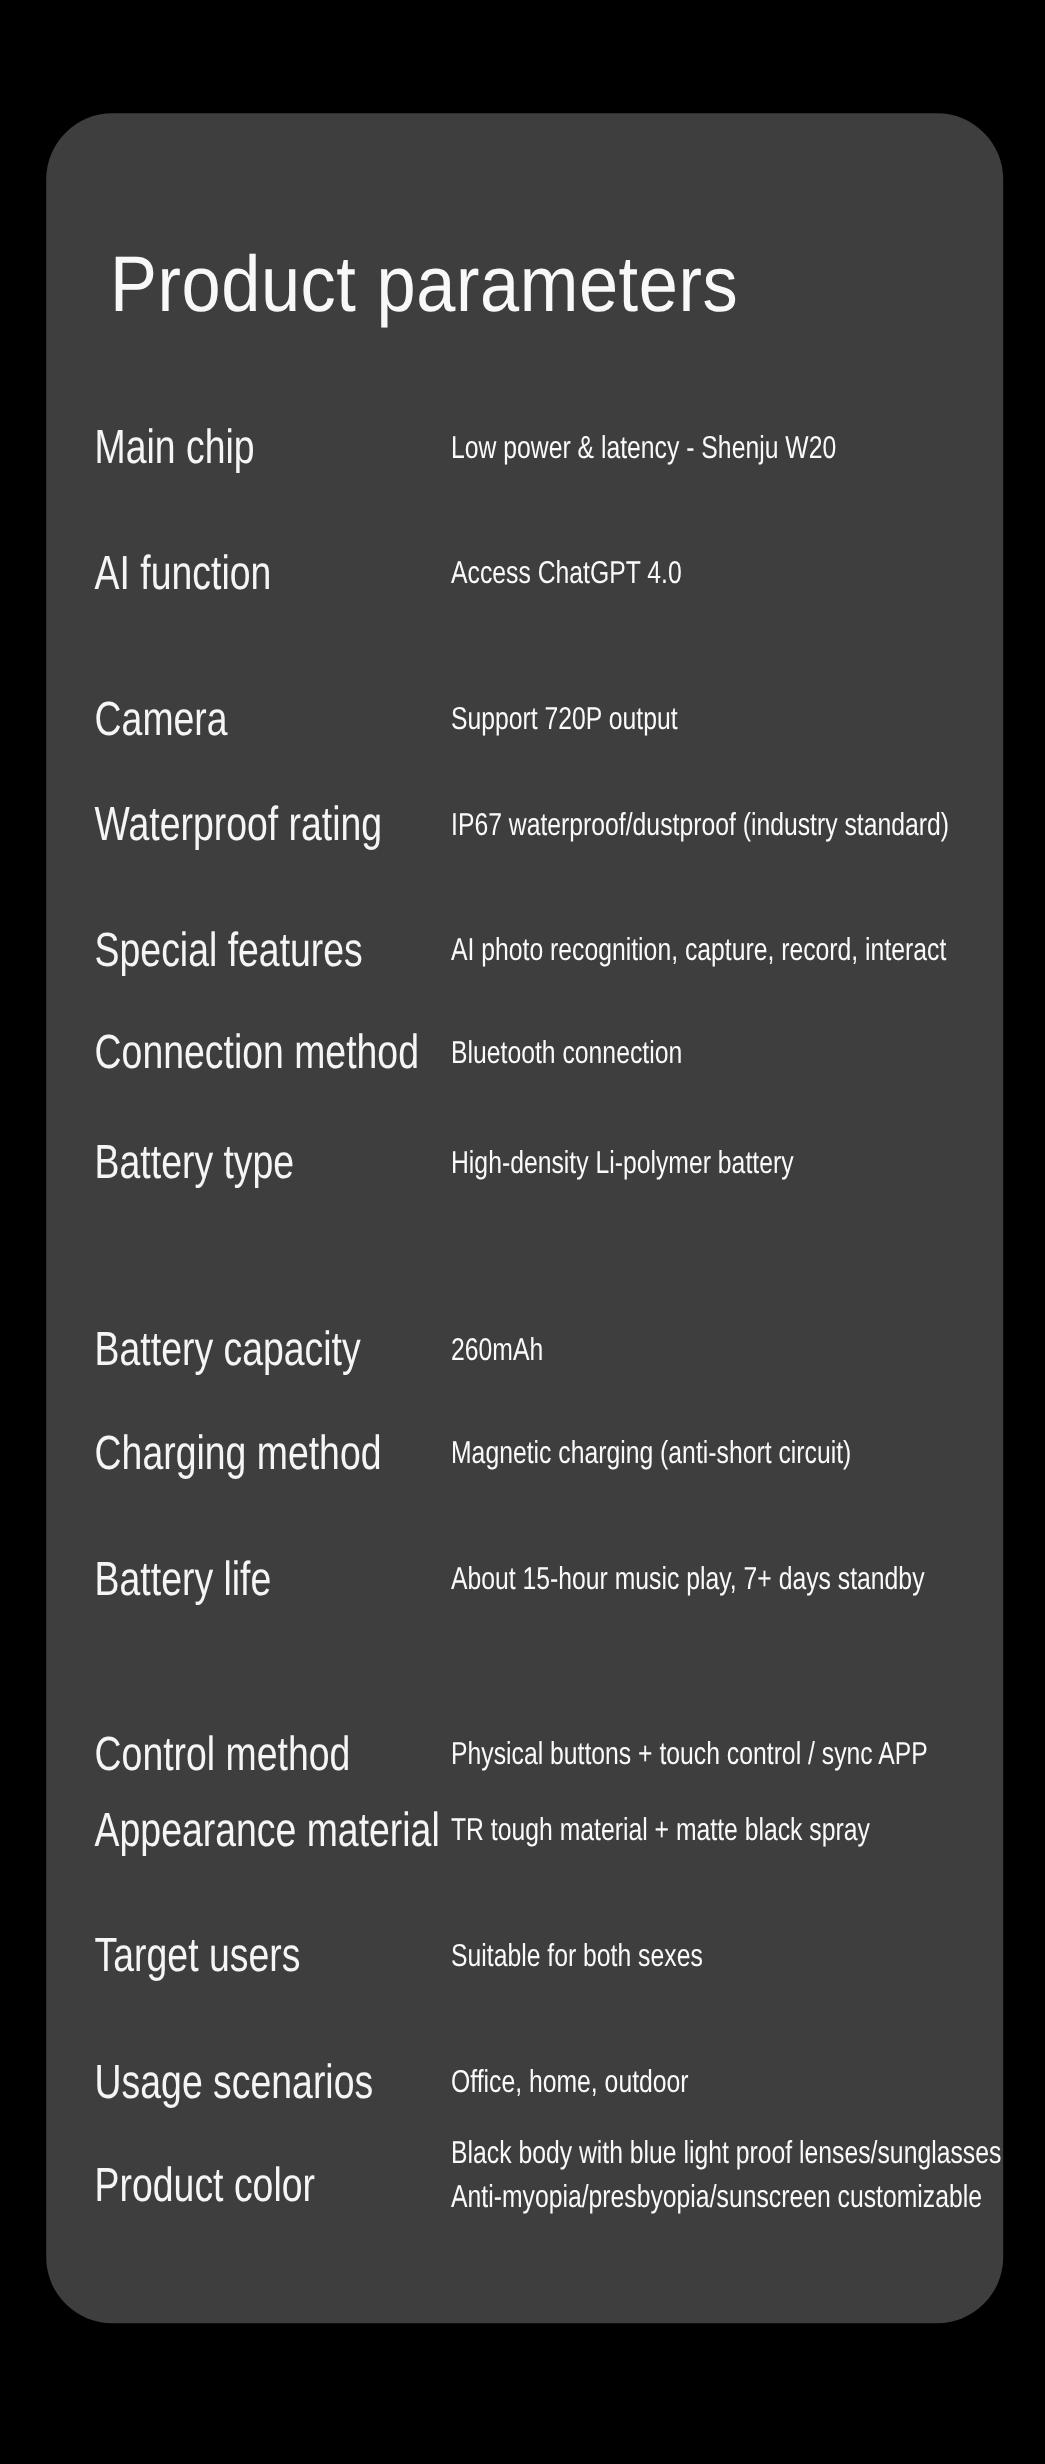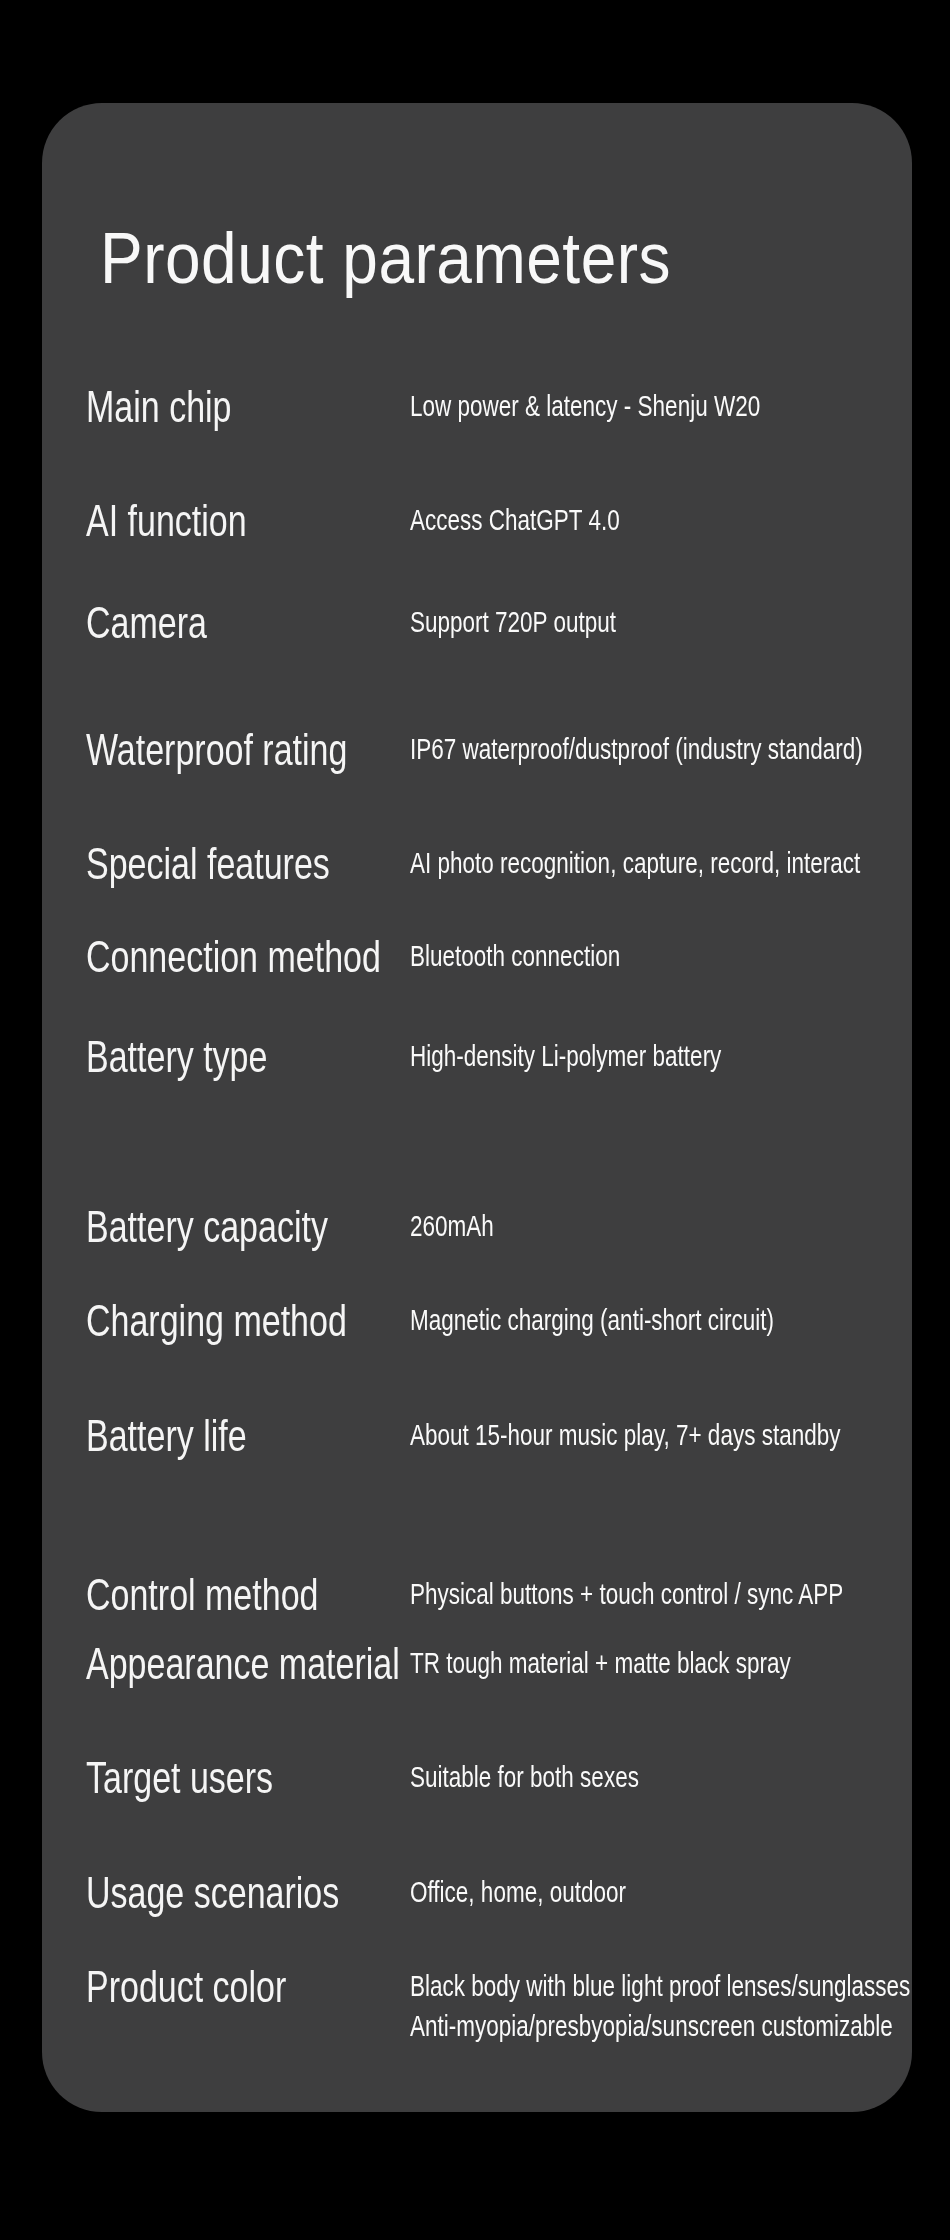--- a/index.html
+++ b/index.html
@@ -35,21 +35,21 @@
     transform: scaleY(1.12);
     transform-origin: left center;
     letter-spacing: 0.5px;
   }
   .row {
     position: absolute;
     left: 44px;
     width: 826px;
     height: 60px;
     display: flex;
-    align-items: flex-start;
+    align-items: flex-end;
   }
   .label {
     width: 324px;
     flex: 0 0 324px;
     font-size: 34px;
     line-height: 60px;
     color: #f5f5f5;
     white-space: nowrap;
     transform: scaleY(1.28);
     transform-origin: left center;
@@ -85,21 +85,21 @@
     <div class="row" style="top:274px">
       <div class="label">Main chip</div>
       <div class="value">Low power &amp; latency - Shenju W20</div>
     </div>
 
     <div class="row" style="top:388px">
       <div class="label">AI function</div>
       <div class="value">Access ChatGPT 4.0</div>
     </div>
 
-    <div class="row" style="top:490px">
+    <div class="row" style="top:521px">
       <div class="label">Camera</div>
       <div class="value">Support 720P output</div>
     </div>
 
     <div class="row" style="top:617px">
       <div class="label">Waterproof rating</div>
       <div class="value">IP67 waterproof/dustproof (industry standard)</div>
     </div>
 
     <div class="row" style="top:731px">

